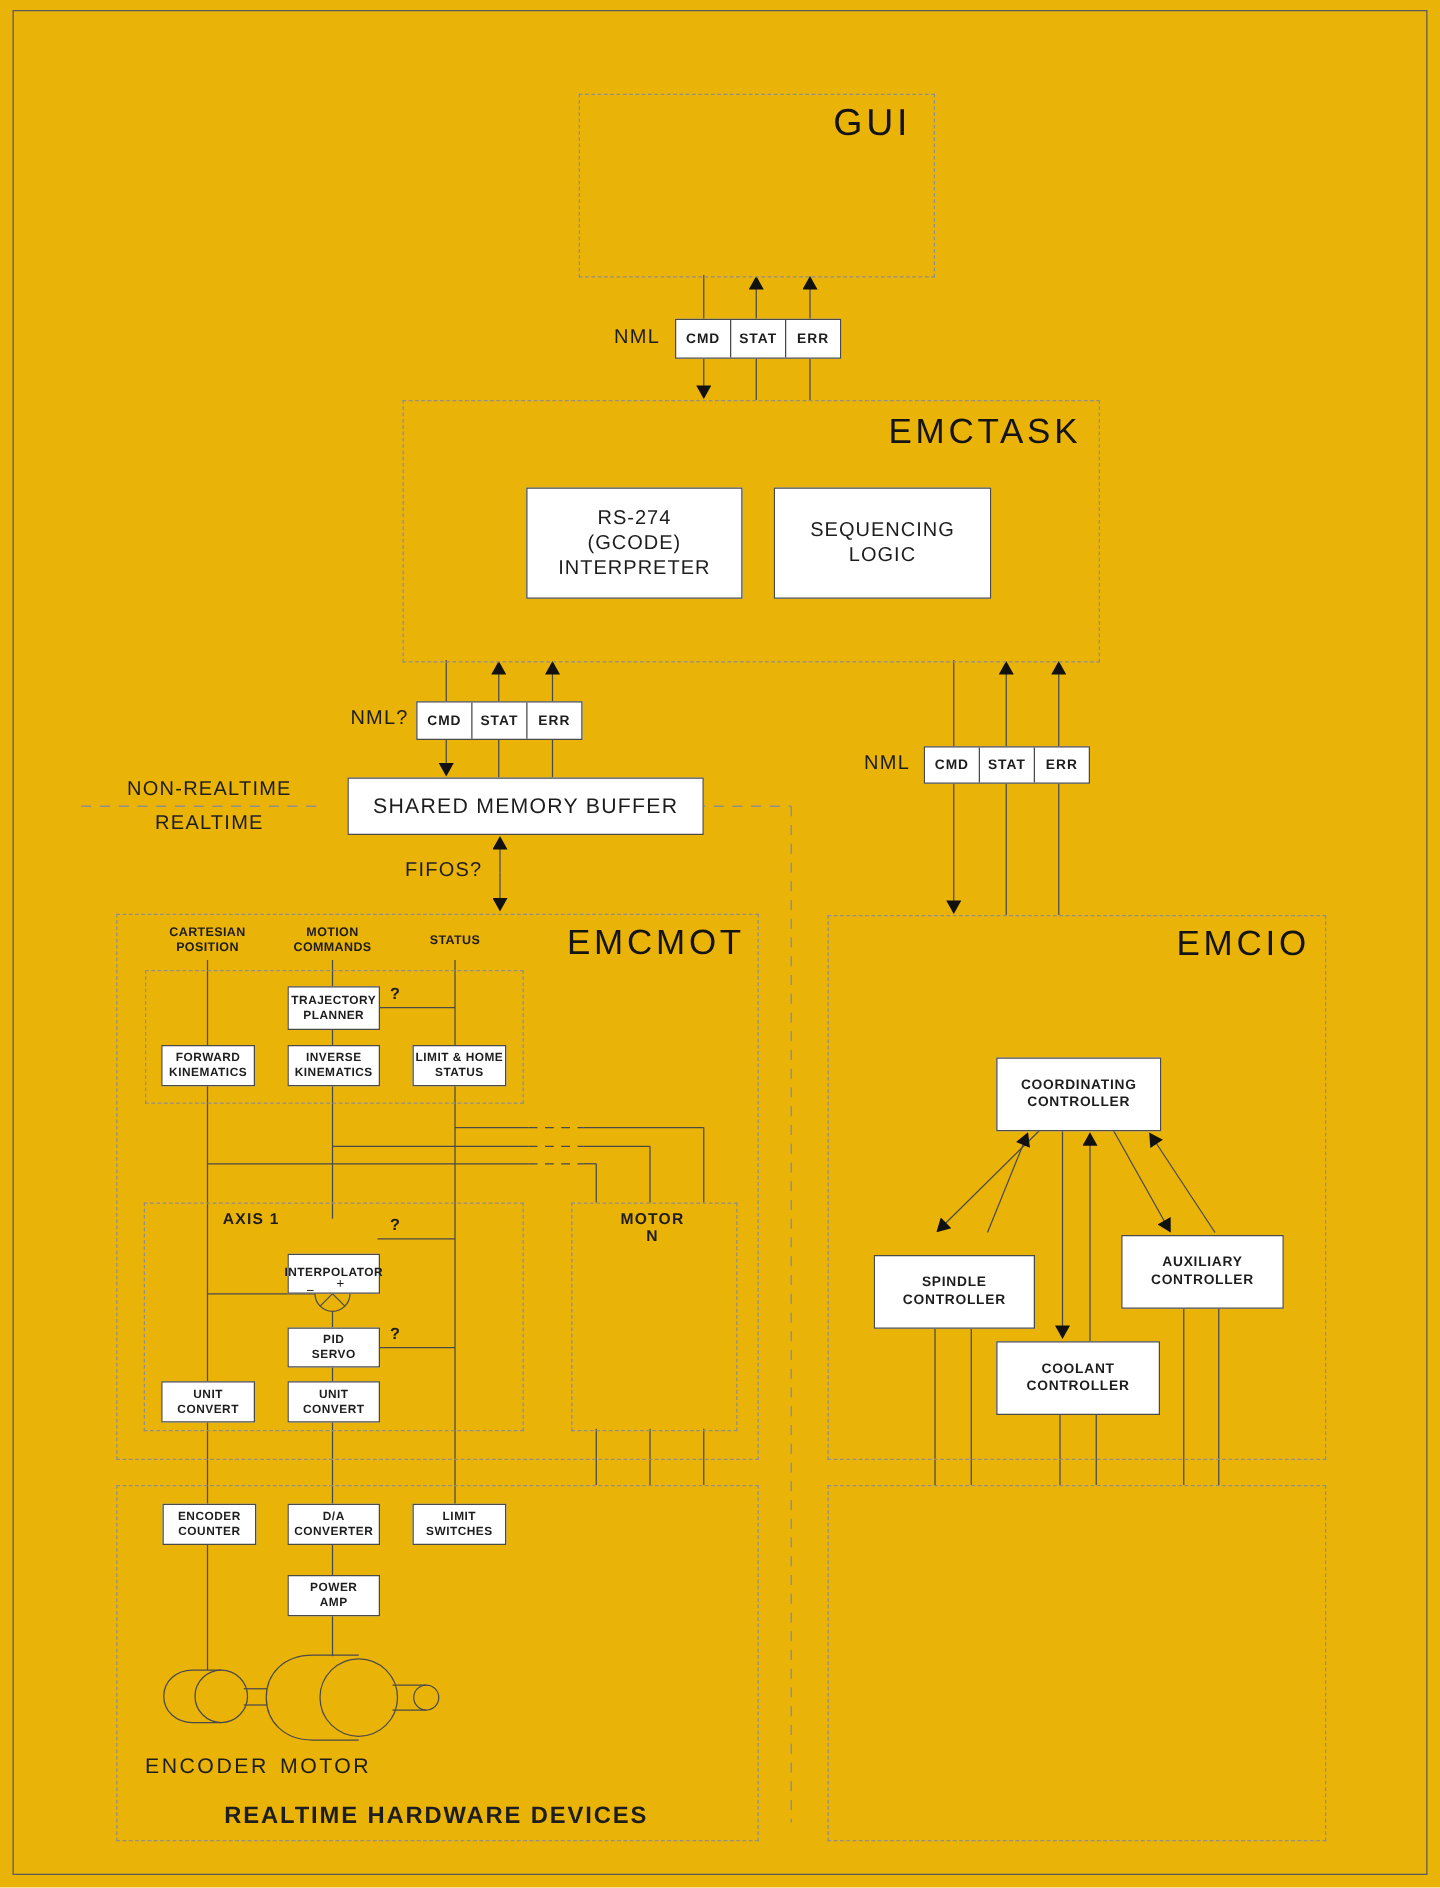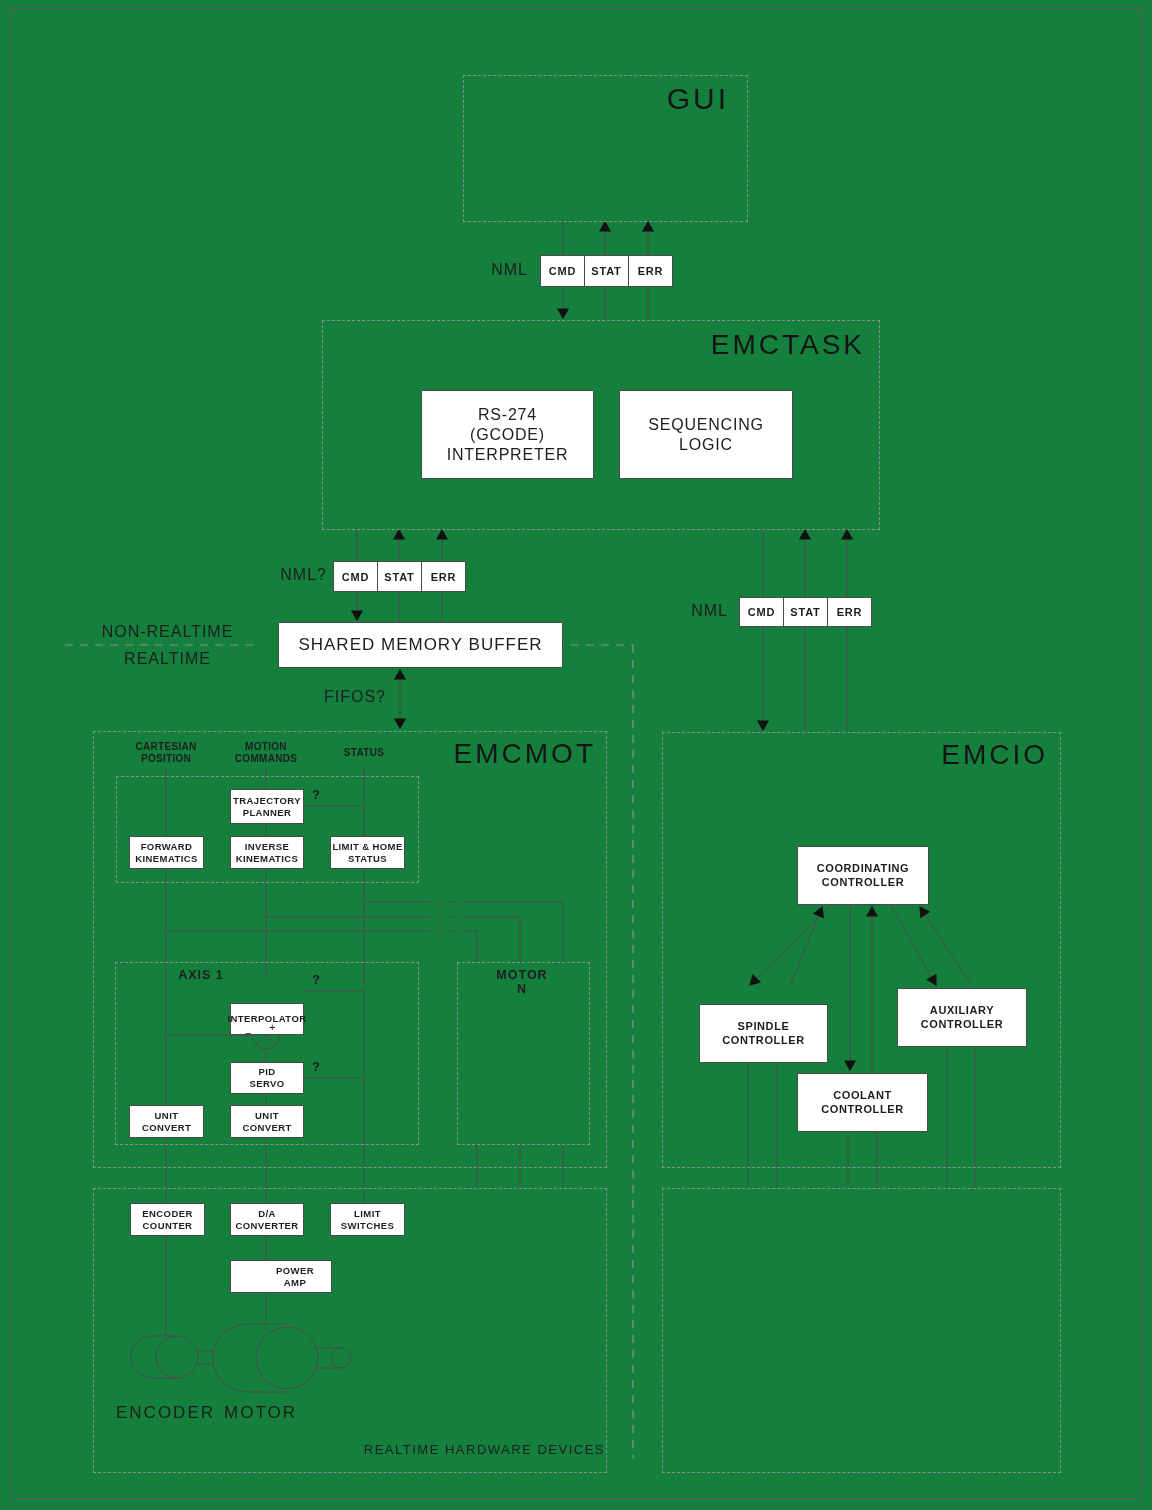--- a/index.html
+++ b/index.html
@@ -1,35 +1,35 @@
 <!DOCTYPE html>
 <html><head>
 <meta charset="utf-8">
 <style>
   html,body { margin:0; padding:0; background:#fff; }
-  .page { position:relative; width:1152px; height:1510px; background:#15803d;
+  .page { position:relative; width:1152px; height:1510px; background:#eab308;
           font-family:"Liberation Sans", sans-serif; color:#1d1d1d; overflow:hidden; }
   .frame { position:absolute; left:10px; top:8px; width:1130px; height:1490px; border:1px solid #5a5a5a; }
   svg.wires { position:absolute; left:0; top:0; z-index:1; }
   .dbox { position:absolute; border:1px dashed #8f8f8f; z-index:2; }
   .sbox { position:absolute; border:1px solid #4a4a4a; background:#fff; z-index:3;
           display:flex; align-items:center; justify-content:center; text-align:center;
           white-space:pre-line; line-height:1.25; letter-spacing:0.4px; }
   .small  { font-size:9.5px; font-weight:700; }
   .mid    { font-size:11px;  font-weight:700; letter-spacing:0.6px; }
   .big    { font-size:16px;  font-weight:400; letter-spacing:0.8px; }
   .title { position:absolute; font-weight:400; letter-spacing:3px; color:#141414; z-index:3; }
   .t30 { font-size:30px; }  .t28 { font-size:28px; }
   .lbl { position:absolute; font-size:16px; font-weight:400; letter-spacing:1px; z-index:3; }
   .collabel { position:absolute; text-align:center; font-size:10px; font-weight:700;
               letter-spacing:0.3px; white-space:pre-line; line-height:1.2; z-index:3; }
   .axislbl { position:absolute; font-size:12.5px; font-weight:700; letter-spacing:1px;
              text-align:center; z-index:3; }
-  .caption { position:absolute; font-size:13px; font-weight:400; letter-spacing:1.5px;
-             text-align:right; z-index:3; }
+  .caption { position:absolute; font-size:19px; font-weight:700; letter-spacing:1.5px;
+             text-align:center; z-index:3; }
   .qmark { position:absolute; font-size:13px; font-weight:700; z-index:3; }
   .sign  { position:absolute; font-size:11px; font-weight:400; z-index:4; }
   .nmlrow { position:absolute; display:flex; border:1px solid #4a4a4a; background:#fff; z-index:3; }
   .nmlcell { width:43px; display:flex; align-items:center; justify-content:center;
              font-size:11px; font-weight:700; letter-spacing:0.8px; border-left:1px solid #4a4a4a; }
   .nmlcell:first-child { border-left:none; }
   .hwlbl { position:absolute; font-size:17px; font-weight:400; letter-spacing:2px; z-index:3; }
 </style>
 </head>
 <body>
@@ -240,20 +240,20 @@
   <div class="sbox mid" style="left:797px; top:1073px; width:129px; height:57px;">COOLANT
 CONTROLLER</div>
 
   <div class="dbox" style="left:93px; top:1188px; width:512px; height:283px;"></div>
   <div class="sbox small" style="left:130px; top:1203px; width:73px; height:31px;">ENCODER
 COUNTER</div>
   <div class="sbox small" style="left:230px; top:1203px; width:72px; height:31px;">D/A
 CONVERTER</div>
   <div class="sbox small" style="left:330px; top:1203px; width:73px; height:31px;">LIMIT
 SWITCHES</div>
-  <div class="sbox small" style="left:230px; top:1260px; width:72px; height:31px;padding-left:28px;">POWER
+  <div class="sbox small" style="left:230px; top:1260px; width:72px; height:31px;">POWER
 AMP</div>
   <div class="hwlbl" style="left:116px; top:1403px;">ENCODER</div>
   <div class="hwlbl" style="left:224px; top:1403px;">MOTOR</div>
   <div class="caption" style="left:93px; top:1442px; width:512px;">REALTIME HARDWARE DEVICES</div>
 
   <div class="dbox" style="left:662px; top:1188px; width:397px; height:283px;"></div>
 </div>
 
 </body></html>

